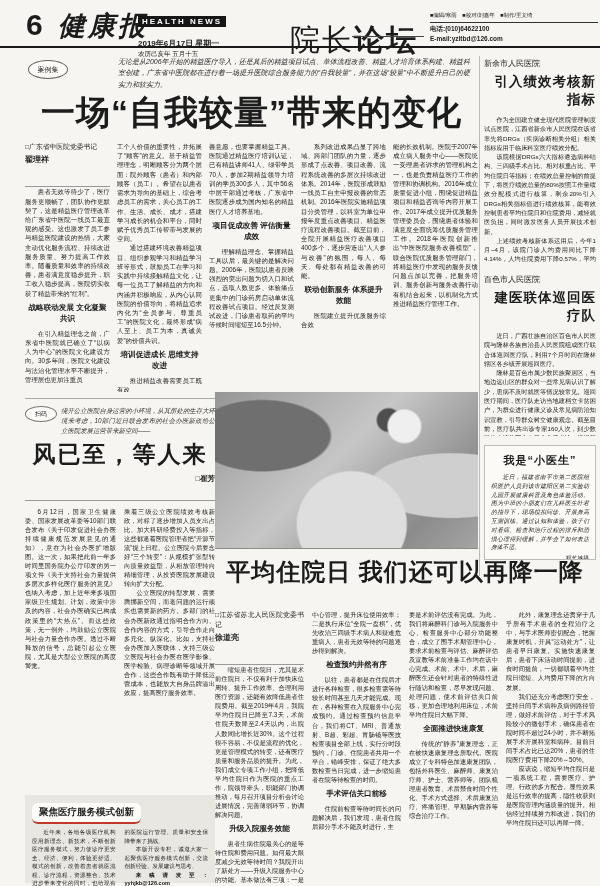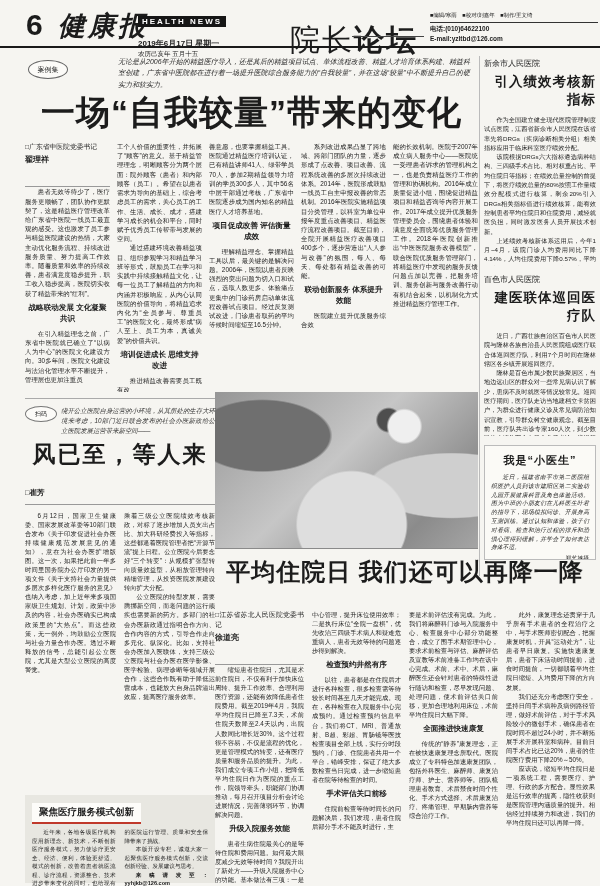--- a/index.html
+++ b/index.html
@@ -44,28 +44,28 @@
            radial-gradient(ellipse at 52% 85%, #dedede 0 28%, rgba(0,0,0,0) 29%),
            radial-gradient(ellipse at 90% 60%, #cfcfcf 0 24%, rgba(0,0,0,0) 25%),
            linear-gradient(135deg,#969696,#c6c6c6 45%,#8b8b8b 80%,#a5a5a5);}
   
   .rail{position:absolute;left:25px;top:398px;width:190px;border-top:1px solid #aaa;padding-top:7px;}
   .scan-badge{position:absolute;left:0;top:7px;width:30px;height:14px;border:1px solid #777;border-radius:50%;
               font-size:6px;text-align:center;line-height:14px;background:#fcfbf8;}
   .rail-deck{margin-left:36px;width:154px;font-size:6.4px;font-style:italic;line-height:1.55;
              text-align:justify;color:#333;}
   .rail-headline{margin-top:3px;text-align:center;font-size:23px;font-weight:900;letter-spacing:2px;}
-  .rail-byline{margin-top:18px;font-size:7.5px;font-weight:bold;border-bottom:0.5px solid #999;padding-bottom:6px;}
+  .rail-byline{margin-top:4px;font-size:7.5px;font-weight:bold;border-bottom:0.5px solid #999;padding-bottom:16px;text-align:right;}
   .rail-cols{margin-top:6px;height:246px;display:flex;gap:8px;overflow:hidden;}
   .rail-cols .col{font-size:6.3px;}
   
   .focus{position:absolute;left:25px;top:795px;width:190px;height:88px;background:#e8e7e1;
          box-sizing:border-box;padding:6px 7px;}
   .focus-title{display:inline-block;background:#fdfcf9;padding:3px 7px;font-size:9.5px;font-weight:900;
-               border-bottom:2px solid #c0392b;margin-bottom:4px;}
+               border-bottom:2px solid #c0392b;margin-bottom:4px;border-radius:6px;}
   .focus-body{font-size:5.6px;line-height:1.52;text-align:justify;column-count:2;column-gap:9px;}
   .focus-body p{margin:0;text-indent:2em;}
   .focus-mail{font-weight:bold;}
   
   .stay-headline{position:absolute;left:215px;top:556px;width:380px;text-align:center;
                  font-size:24px;font-weight:900;letter-spacing:1px;}
   .stay-cols{position:absolute;left:215px;top:610px;width:380px;height:274px;display:flex;gap:8px;overflow:hidden;}
   .stay-cols .col{font-size:6.3px;}
   
   .sb-divider{position:absolute;left:479px;top:56px;height:520px;border-left:1px solid #bbb;}

